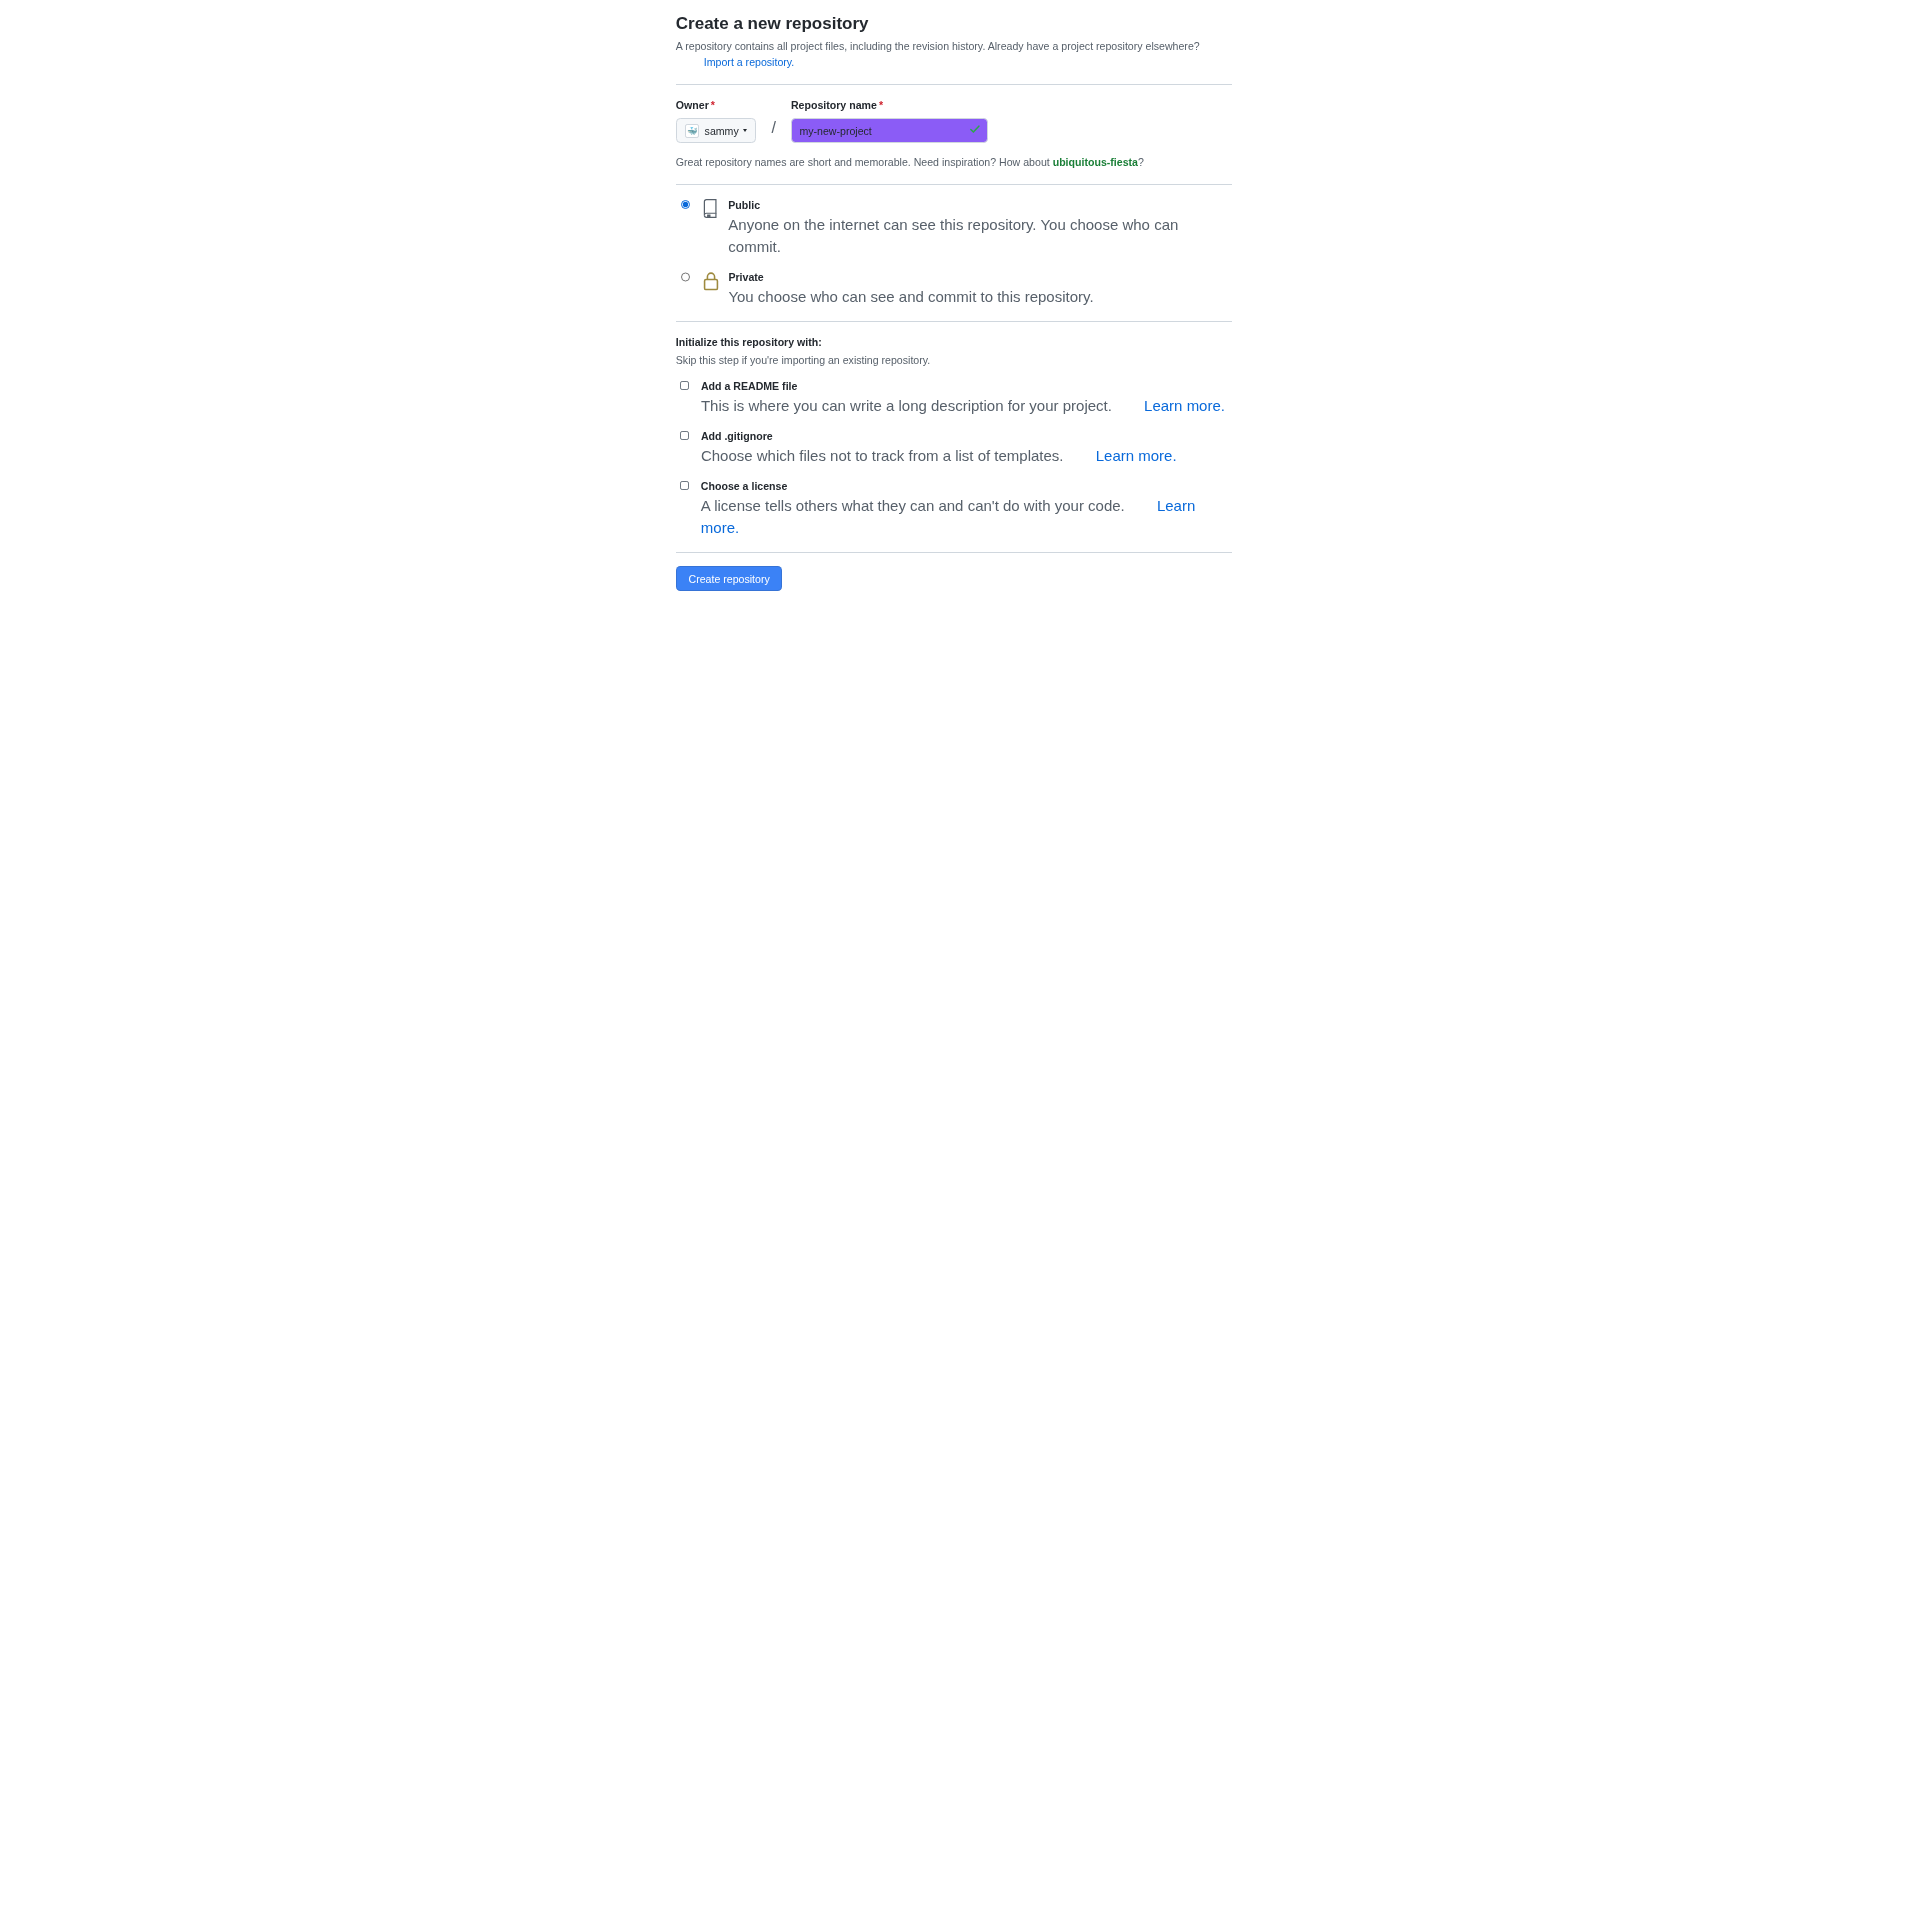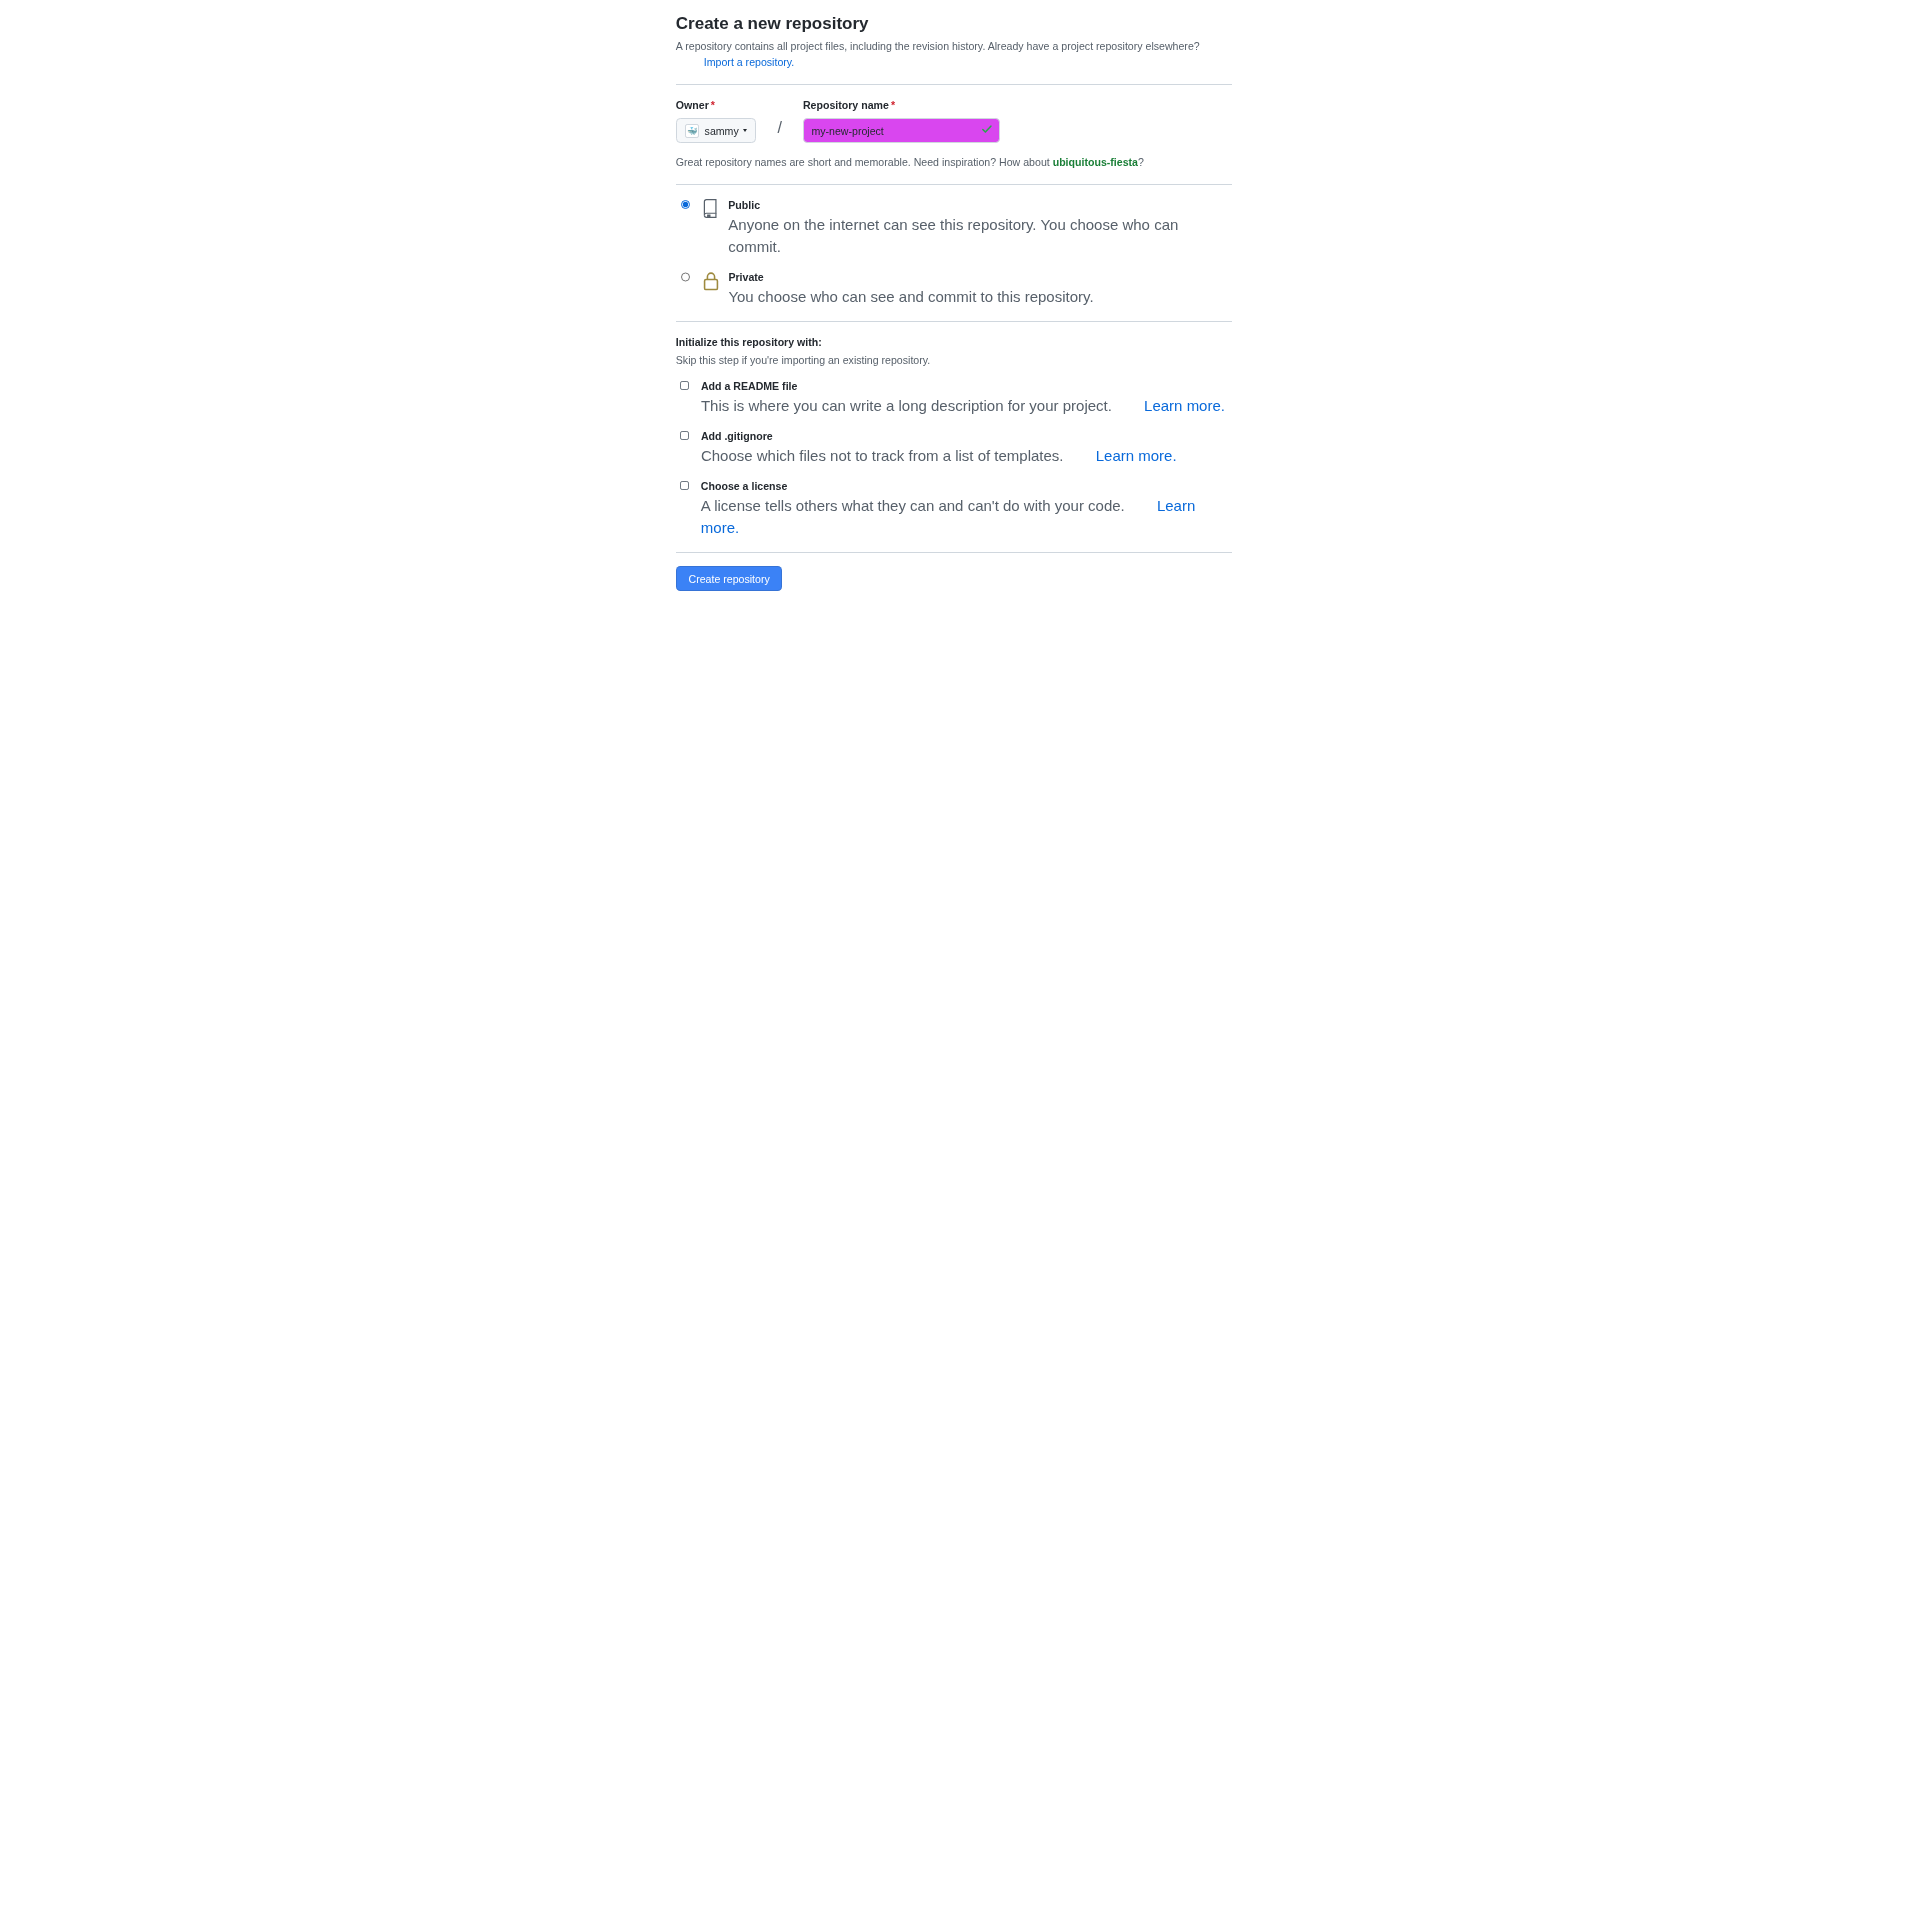--- a/index.html
+++ b/index.html
@@ -39,21 +39,21 @@
     font-weight: 600;
     color: #24292f;
     display: inline-block;
     margin-bottom: 4.3px;
   }
   .req-star { color: #cf222e; margin-left: 2.1px; font-weight: 600; }
   .opt { color: #57606a; font-weight: 400; font-size: 9.6px; }
   .owner-row {
     display: flex;
     align-items: flex-end;
-    gap: 21px;
+    gap: 15px;
   }
   .field-col { display: flex; flex-direction: column; }
   .owner-btn {
     display: inline-flex;
     align-items: center;
     gap: 5.3px;
     height: 25.6px;
     padding: 0 8.5px;
     background: #f6f8fa;
     border: 0.5px solid #d0d7de;
@@ -85,21 +85,21 @@
   .repo-wrap {
     position: relative;
     width: 197px;
   }
   .text-input {
     width: 100%;
     height: 25.6px;
     padding: 4.3px 23.4px 4.3px 7.5px;
     font-size: 10.6px;
     color: #24292f;
-    background: #d946ef;
+    background: #8b5cf6;
     border: 0.5px solid #d0d7de;
     border-radius: 4.3px;
     outline: none;
   }
   .check-icon {
     position: absolute;
     right: 7.5px;
     top: 50%;
     transform: translateY(-50%);
   }

